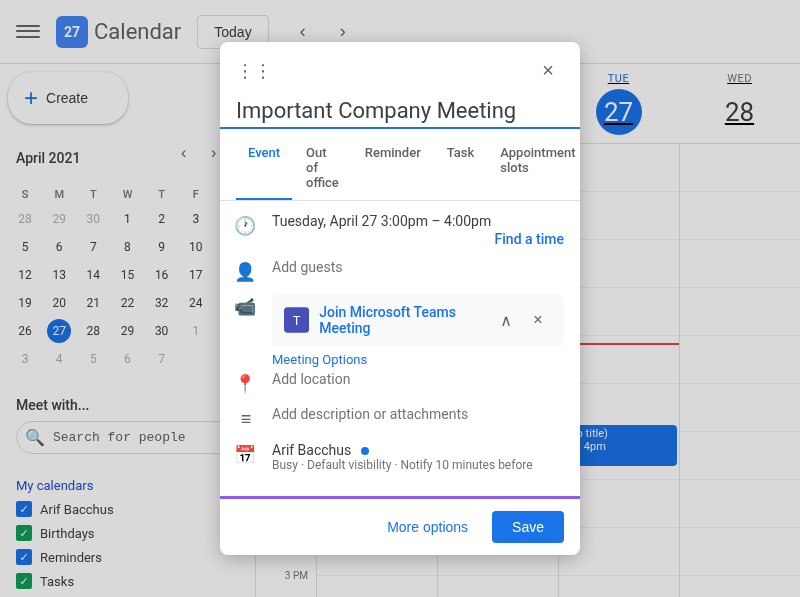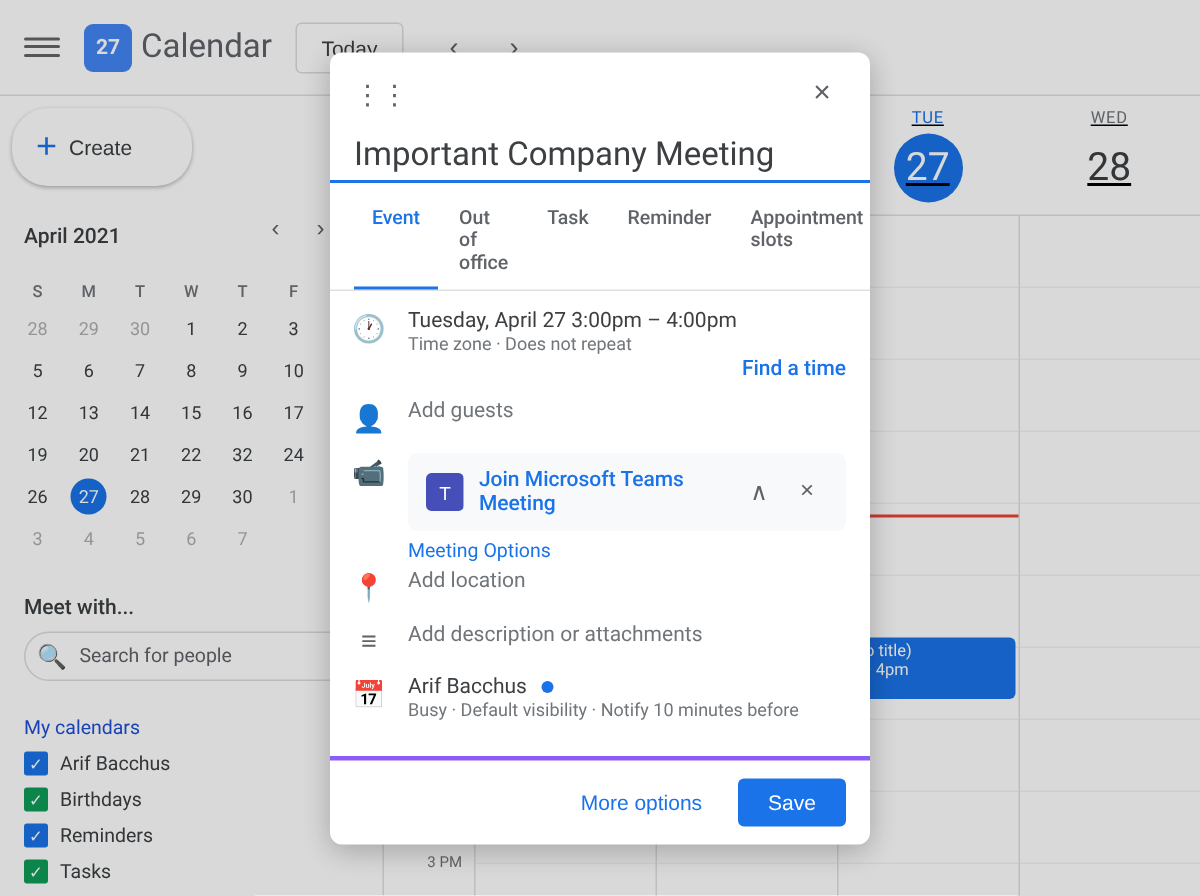--- a/index.html
+++ b/index.html
@@ -37,21 +37,21 @@
     .mini-cal-grid td { font-size: 12px; color: #3c4043; text-align: center; padding: 2px; cursor: pointer; }
     .mini-cal-grid td span { display: inline-flex; align-items: center; justify-content: center; width: 24px; height: 24px; border-radius: 50%; }
     .mini-cal-grid td.other-month span { color: #b0b0b0; }
     .mini-cal-grid td.today span { background: #1a73e8; color: #fff; }
 
     
     .meet-with { padding: 8px; margin-bottom: 8px; }
     .meet-with-title { font-size: 14px; color: #3c4043; margin-bottom: 8px; font-weight: 500; }
     .search-people { display: flex; align-items: center; gap: 8px; padding: 6px 8px; border: 1px solid #dadce0; border-radius: 20px; cursor: pointer; }
     .search-people-icon { color: #5f6368; font-size: 16px; }
-    .search-people-text { font-size: 13px; color: #5f6368; }
+    .search-people-text { font-size: 13px; color: #5f6368; font-family: Liberation Mono, monospace; }
 
     
     .cal-section { padding: 8px; margin-bottom: 4px; }
     .cal-section-header { display: flex; align-items: center; justify-content: space-between; margin-bottom: 4px; }
     .cal-section-title { font-size: 13px; color: #1d4ed8; font-weight: 400; cursor: pointer; }
     .cal-item { display: flex; align-items: center; gap: 8px; padding: 4px 0; cursor: pointer; }
     .cal-checkbox { width: 16px; height: 16px; border-radius: 2px; display: flex; align-items: center; justify-content: center; }
     .cal-label { font-size: 13px; color: #3c4043; }
 
     
@@ -355,31 +355,30 @@
 <div class="modal-overlay">
   <div class="modal">
     <div class="modal-header">
       <span class="modal-drag">⋮⋮</span>
       <button class="modal-close">×</button>
     </div>
     <input class="modal-title-input" value="Important Company Meeting" style="">
     <div class="modal-tabs">
       <div class="modal-tab active">Event</div>
       <div class="modal-tab">Out of office</div>
+      <div class="modal-tab">Reminder</div>
       <div class="modal-tab">Task</div>
-      <div class="modal-tab">Reminder</div>
       <div class="modal-tab">Appointment slots</div>
     </div>
     <div class="modal-body">
 
       <div class="modal-row">
         <div class="modal-row-icon">🕐</div>
         <div class="modal-row-content">
           <div class="modal-row-text">Tuesday, April 27  3:00pm – 4:00pm</div>
-          <div class="modal-row-sub">Time zone · Does not repeat</div>
           <a class="find-time-link">Find a time</a>
         </div>
       </div>
 
       <div class="modal-row">
         <div class="modal-row-icon">👤</div>
         <div class="modal-row-content">
           <span class="modal-placeholder">Add guests</span>
         </div>
       </div>

